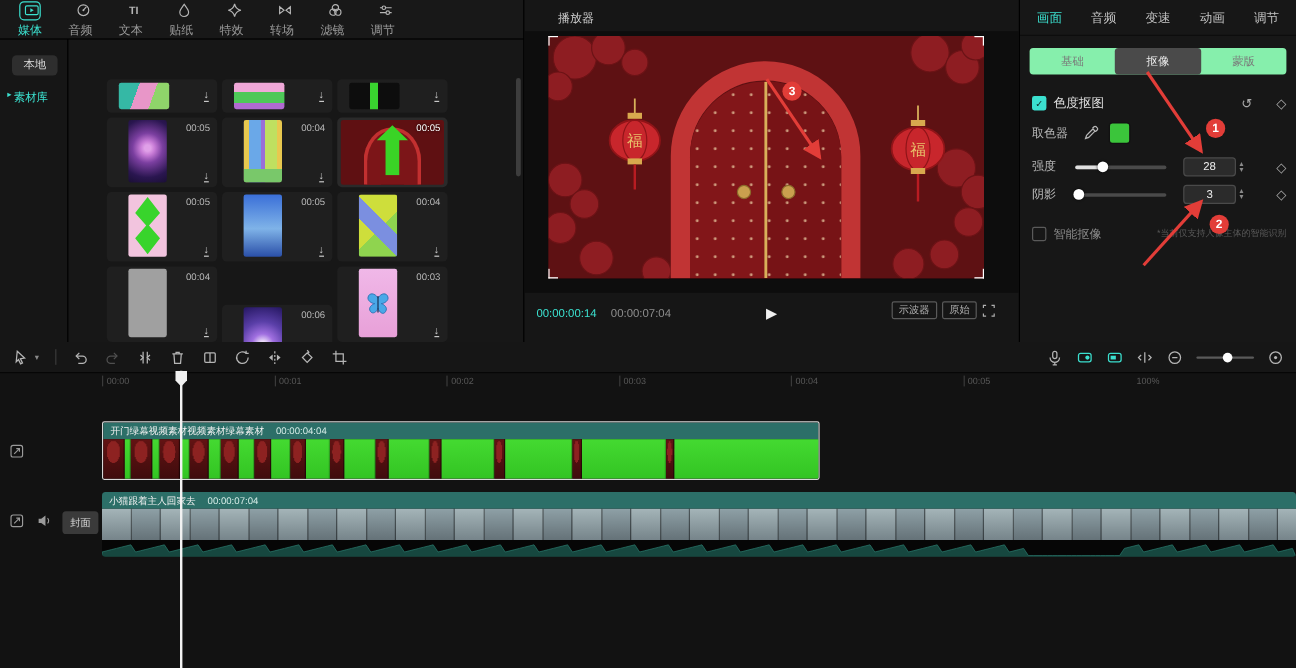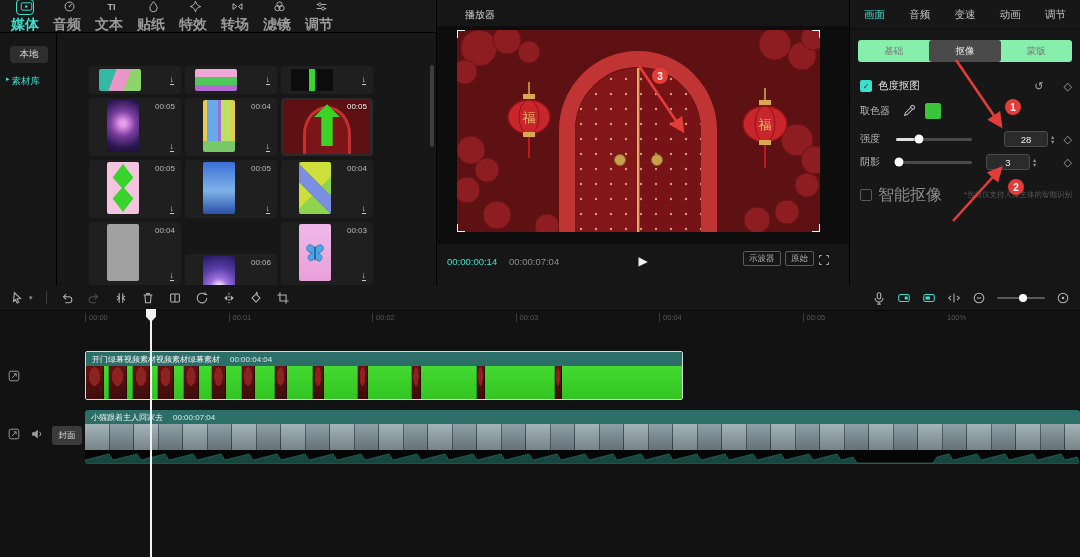--- a/index.html
+++ b/index.html
@@ -4,21 +4,21 @@
 <style>
   html,body{margin:0;padding:0;background:#000;}
   *{box-sizing:border-box;font-family:"Liberation Sans","DejaVu Sans",sans-serif;}
   #app{position:relative;width:1080px;height:557px;background:#000;overflow:hidden;color:#ccc;}
   .panel{position:absolute;background:#171717;}
 
   
   #top-toolbar{left:0;top:0;width:436px;height:32px;background:#181818;display:flex;align-items:center;padding-left:6px;gap:4px;}
   .tt-item{width:38px;display:flex;flex-direction:column;align-items:center;gap:1px;color:#b5b5b5;cursor:pointer;}
   .tt-item .ticon{width:18px;height:16px;display:flex;align-items:center;justify-content:flex-end;color:#b5b5b5;font-weight:bold;}
-  .tt-item .tlabel{font-size:14px;color:#9a9a9a;white-space:nowrap;font-weight:bold;}
+  .tt-item .tlabel{font-size:10px;color:#9a9a9a;white-space:nowrap;}
   .tt-item.active .ticon{border:1px solid #3be0cf;border-radius:4px;color:#3be0cf;}
   .tt-item.active .tlabel{color:#3be0cf;}
   .tt-item svg{width:13px;height:13px;stroke:currentColor;fill:none;stroke-width:1.2;}
 
   
   #left-sidebar{left:0;top:33px;width:56px;height:252px;background:#161616;}
   .sb-local{position:absolute;left:10px;top:13px;width:38px;height:17px;background:#2e2e2e;border-radius:4px;color:#ddd;font-size:9.5px;display:flex;align-items:center;justify-content:center;}
   .sb-lib{position:absolute;left:6px;top:42px;color:#3be0cf;font-size:9.5px;display:flex;gap:2px;}
   .sb-lib .bullet{font-size:7px;}
 
@@ -408,21 +408,21 @@
         </span>
       <span id="picked-color" style="width: 18px; height: 18px; border-radius: 3px; border: 1px solid rgb(17, 17, 17); background: rgb(59, 197, 59);"></span>
     </div>
 
     <div class="rp-row" style="top:131px;height:16px;">
       <span style="color:#b8b8b8;font-size:10px;width:36px;">强度</span>
       <span class="slider" id="sl-strength" style="width:76px;">
           <span class="fill" style="width: 30%;"></span>
           <span class="knob" style="left: 30%;"></span>
         </span>
-      <span class="valbox" style="margin-left:32px;">28</span>
+      <span class="valbox" style="margin-left:14px;">28</span>
       <span class="stepper" style="margin-left:3px;">
           <span>▴</span>
           <span>▾</span>
         </span>
       <span class="rp-ic" style="margin-left:auto;">◇</span>
     </div>
 
     <div class="rp-row" style="top:154px;height:16px;">
       <span style="color:#b8b8b8;font-size:10px;width:36px;">阴影</span>
       <span class="slider" id="sl-shadow" style="width:76px;">
@@ -432,21 +432,21 @@
       <span class="valbox" style="margin-left:14px;">3</span>
       <span class="stepper" style="margin-left:3px;">
           <span>▴</span>
           <span>▾</span>
         </span>
       <span class="rp-ic" style="margin-left:auto;">◇</span>
     </div>
 
     <div class="rp-row" style="top:188px;height:14px;gap:6px;">
       <span class="cb off"></span>
-      <span style="color:#8a8a8a;font-size:16px;">智能抠像</span>
+      <span style="color:#8a8a8a;font-size:10px;">智能抠像</span>
       <span class="rp-hint">*当前仅支持人像主体的智能识别</span>
     </div>
   </div>
 
   <div id="timeline" class="panel">
     <div id="tl-toolbar">
       <div id="tl-left">
           <span class="tl-ic">
             <svg viewBox="0 0 16 16">
               <path d="M5 2l7 6.5-4 .5 2 4-1.8.9-2-4L4 12z"></path>

